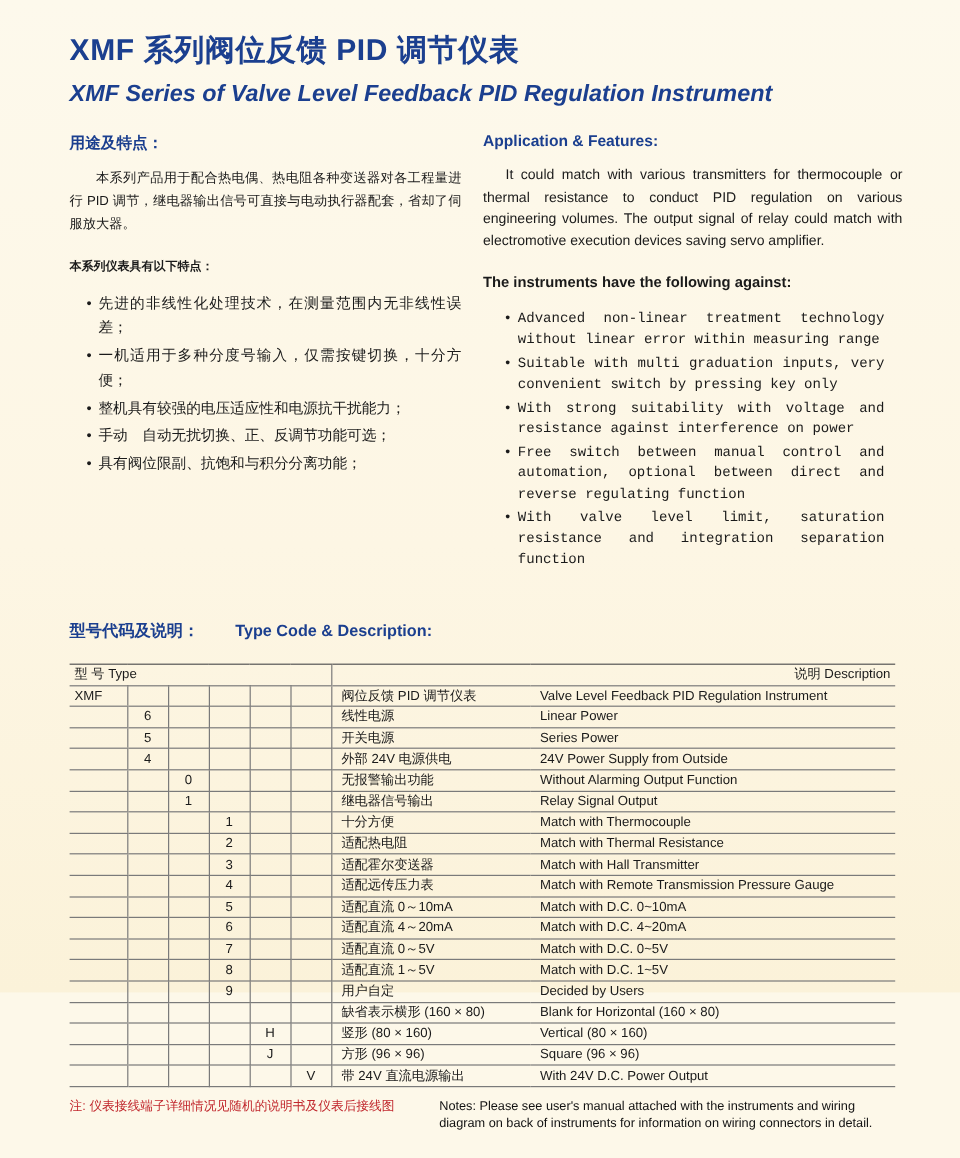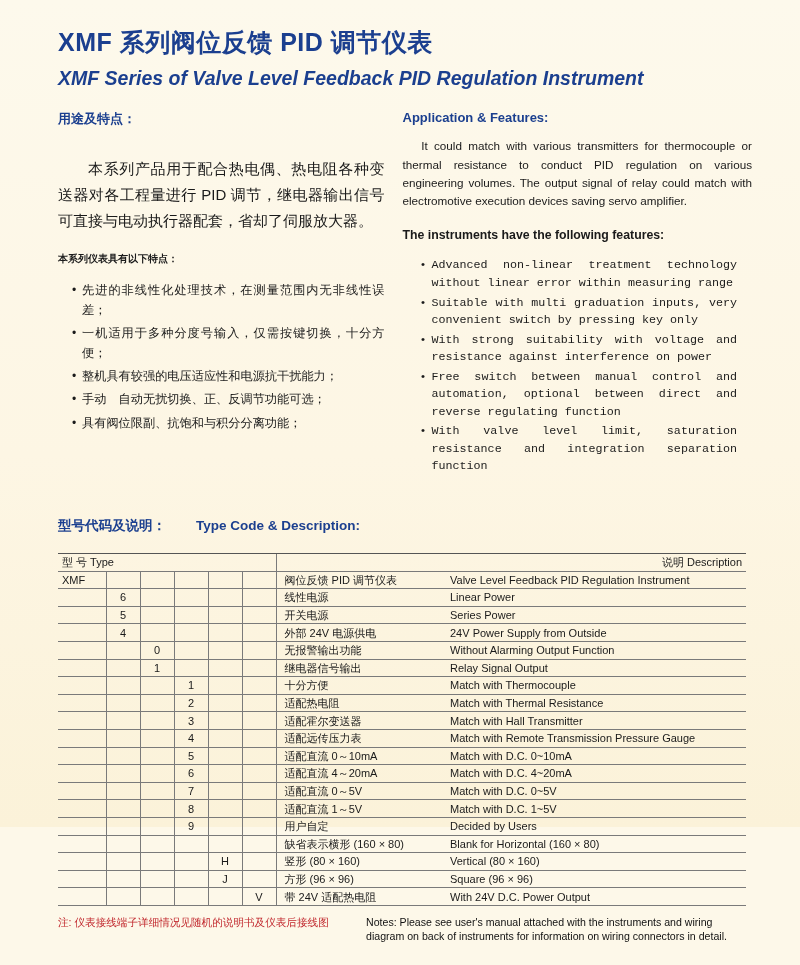--- a/index.html
+++ b/index.html
@@ -51,30 +51,30 @@
     box-sizing: border-box;
   }
   .col-right {
     width: 350px;
     box-sizing: border-box;
   }
   .sec-head {
     font-size: 13px;
     font-weight: bold;
     color: #1b3f8f;
-    margin: 0 0 28px 0;
+    margin: 0 0 12px 0;
   }
   .sec-head-en {
     font-size: 13px;
     font-weight: bold;
     color: #1b3f8f;
     margin: 0 0 12px 0;
   }
   .para-cn {
-    font-size: 15px;
+    font-size: 11px;
     line-height: 1.72;
     text-indent: 2em;
     margin: 0 0 16px 0;
     text-align: justify;
   }
   .para-en {
     font-size: 11.7px;
     line-height: 1.56;
     margin: 0 0 16px 0;
     text-indent: 1.6em;
@@ -223,21 +223,21 @@
         <li>一机适用于多种分度号输入，仅需按键切换，十分方便；</li>
         <li>整机具有较强的电压适应性和电源抗干扰能力；</li>
         <li>手动　自动无扰切换、正、反调节功能可选；</li>
         <li>具有阀位限副、抗饱和与积分分离功能；</li>
       </ul>
     </div>
 
     <div class="col-right">
       <div class="sec-head-en">Application &amp; Features:</div>
       <p class="para-en">It could match with various transmitters for thermocouple or thermal resistance to conduct PID regulation on various engineering volumes. The output signal of relay could match with electromotive execution devices saving servo amplifier.</p>
-      <div class="sub-head-en">The instruments have the following features:</div>
+      <div class="sub-head-en">The instruments have the following against:</div>
       <ul class="bullets-en">
         <li>Advanced non-linear treatment technology without linear error within measuring range</li>
         <li>Suitable with multi graduation inputs, very convenient switch by pressing key only</li>
         <li>With strong suitability with voltage and resistance against interference on power</li>
         <li>Free switch between manual control and automation, optional between direct and reverse regulating function</li>
         <li>With valve level limit, saturation resistance and integration separation function</li>
       </ul>
     </div>
 
   </div>
@@ -444,21 +444,21 @@
         <td class="desc-cn">方形 (96 × 96)</td>
         <td class="desc-en">Square (96 × 96)</td>
       </tr>
       <tr>
         <td class="lbl"></td>
         <td class="c"></td>
         <td class="c"></td>
         <td class="c"></td>
         <td class="c"></td>
         <td class="c">V</td>
-        <td class="desc-cn">带 24V 适配热电阻</td>
+        <td class="desc-cn">带 24V 直流电源输出</td>
         <td class="desc-en">With 24V D.C. Power Output</td>
       </tr>
     </tbody>
   </table>
 
   <div class="notes">
     <div class="note-cn">注: 仪表接线端子详细情况见随机的说明书及仪表后接线图</div>
     <div class="note-en">Notes: Please see user's  manual attached with the instruments and wiring diagram on back of instruments for information on wiring connectors in detail.</div>
   </div>
 

